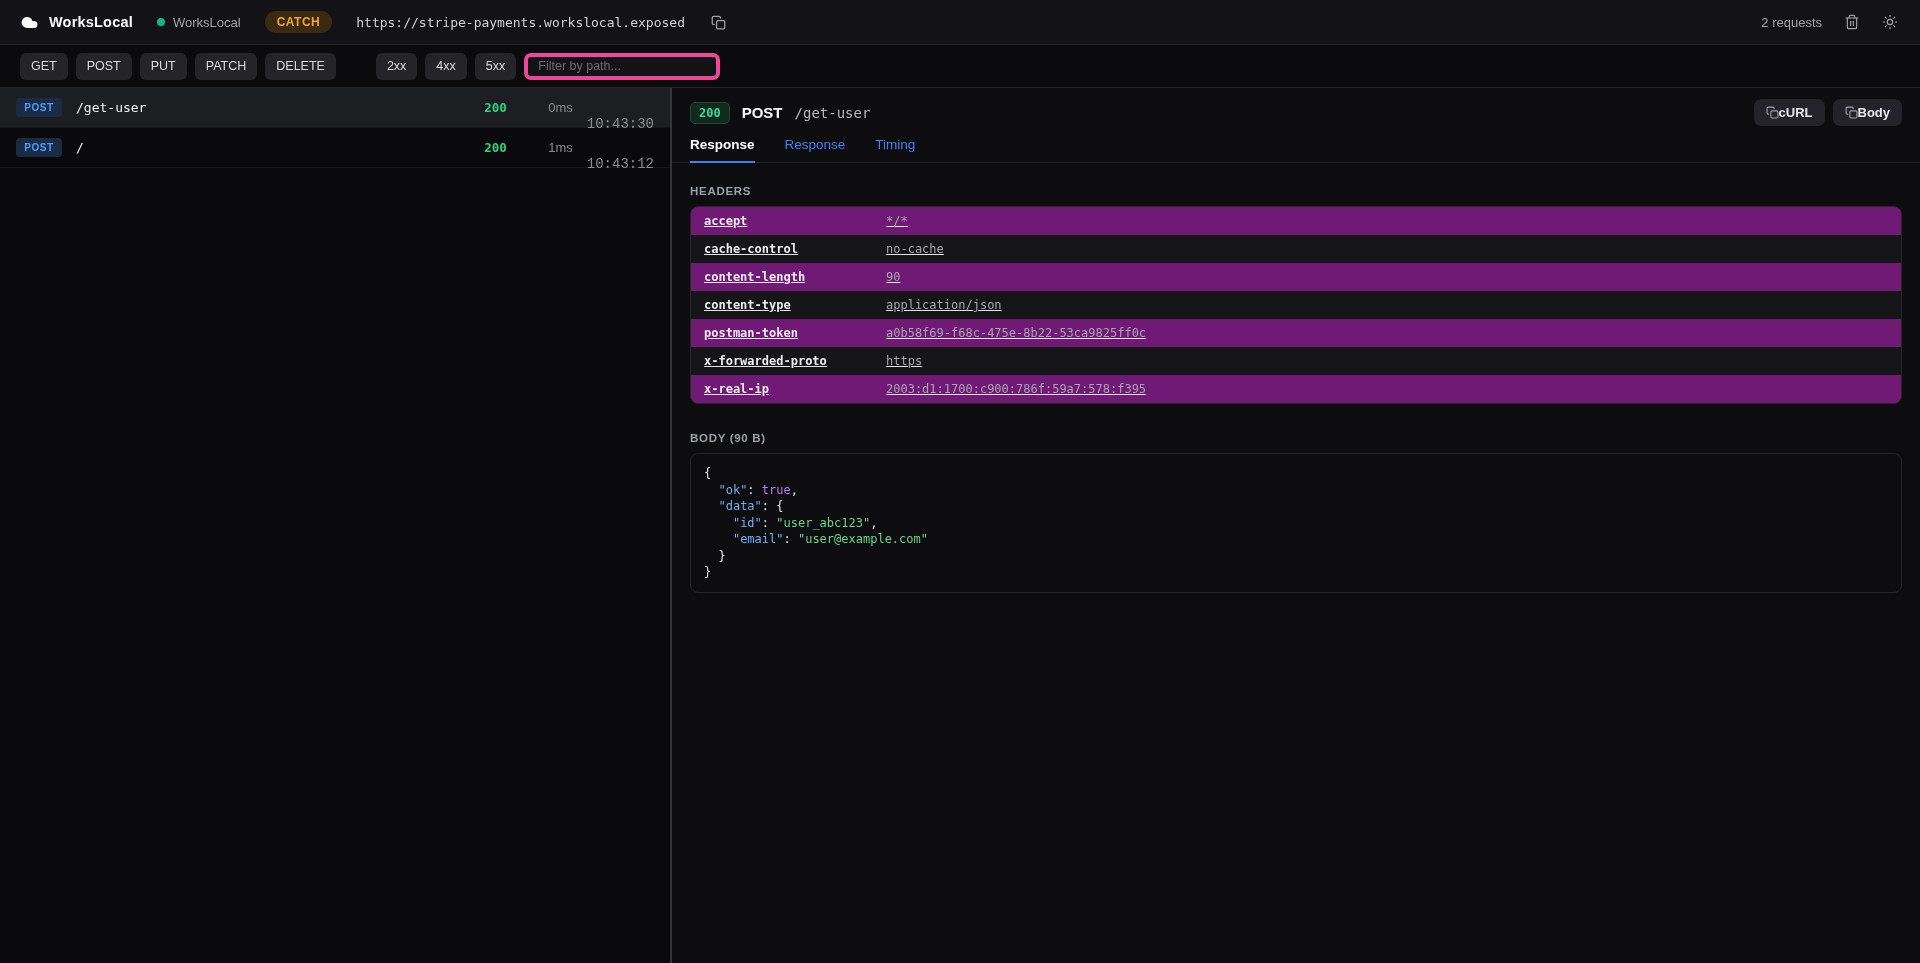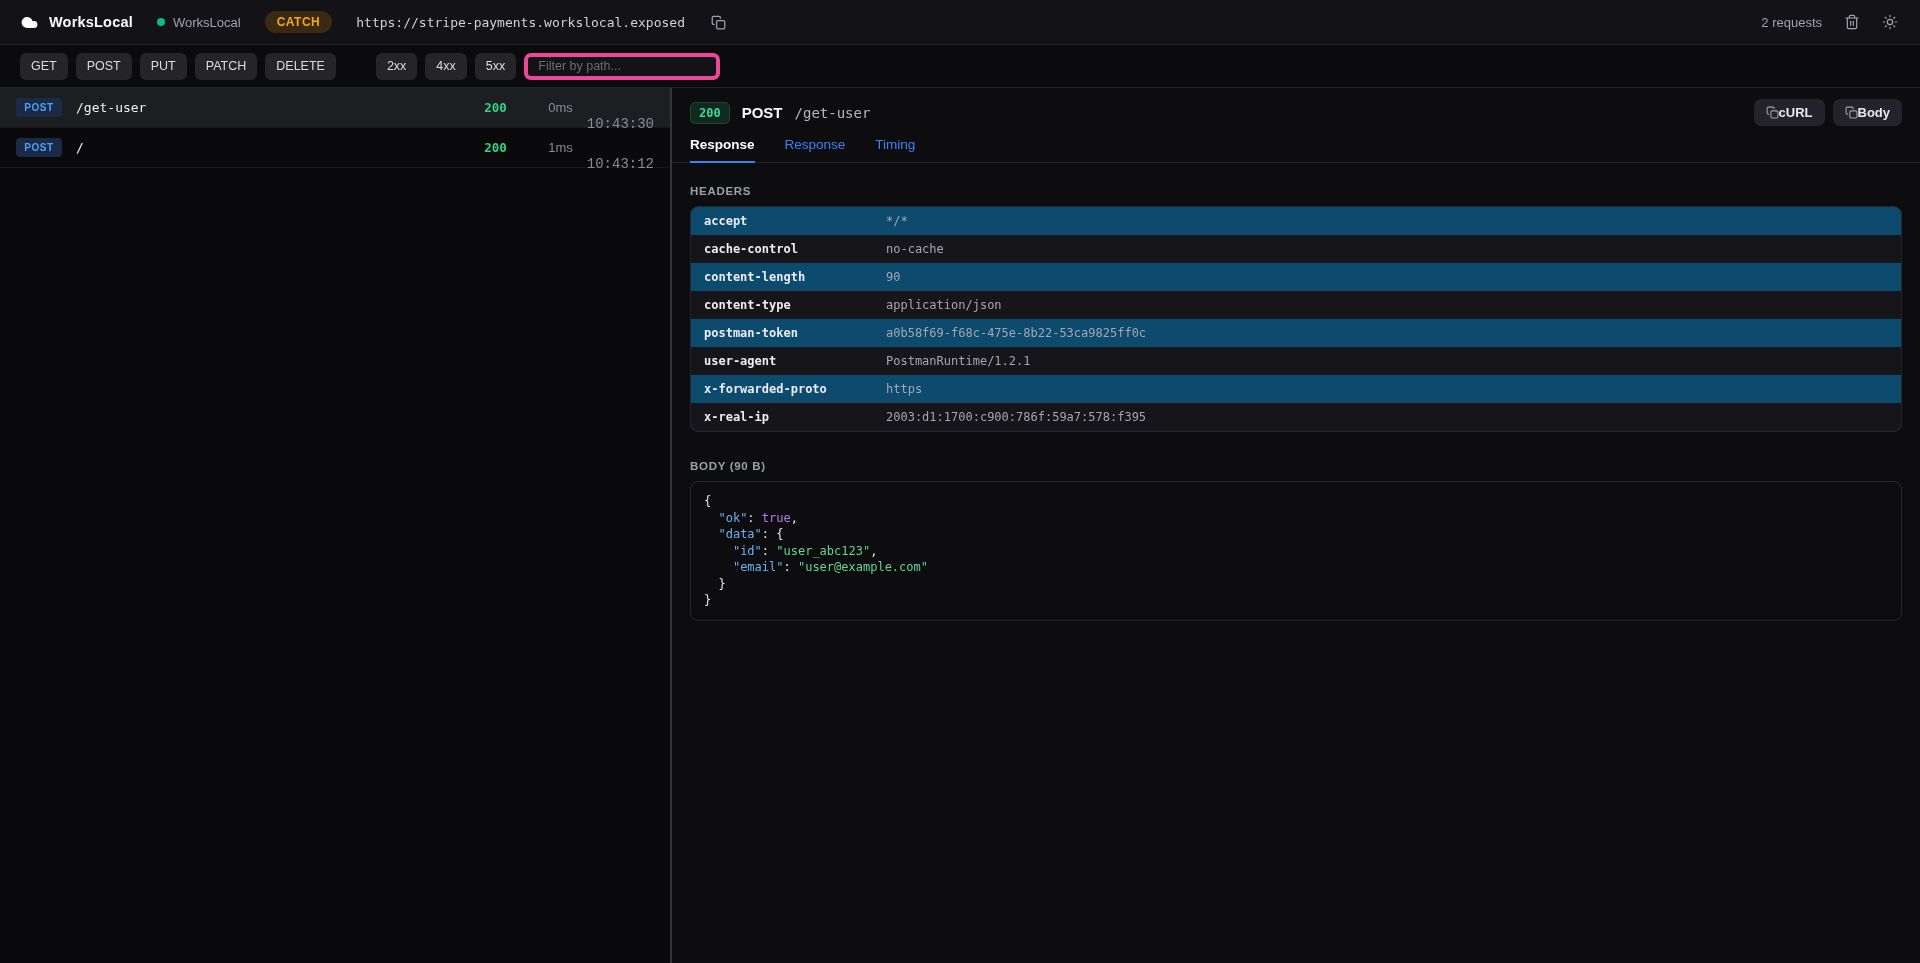--- a/index.html
+++ b/index.html
@@ -98,21 +98,21 @@
     color:#3b82f6; font-weight:500; cursor:pointer; padding:0 0 9px;
     border-bottom:2px solid transparent; margin-bottom:-1px;
   }
   .tab.active { color:#ffffff; font-weight:700; border-bottom-color:#3b82f6; }
 
   .content { padding:22px 18px; overflow:auto; }
   .section-label {
     font-size:11.5px; font-weight:700; letter-spacing:.7px; color:#9aa0a8;
     margin-bottom:9px;
   }
-  .kv-table { border:1px solid #26262c; border-radius:8px; background:#0c4a6e; overflow:hidden; }
+  .kv-table { border:1px solid #26262c; border-radius:8px; background:#701a75; overflow:hidden;text-decoration:underline; }
   .kv-row { display:flex; align-items:center; min-height:28px; }
   .kv-row:nth-of-type(even) { background:#15151a; }
   .kv-key {
     flex:0 0 195px; padding-left:13px;
     font-family:"DejaVu Sans Mono",monospace; font-size:12px; font-weight:700; color:#ececf1;
   }
   .kv-val { font-family:"DejaVu Sans Mono",monospace; font-size:12px; color:#a6a6af; }
 
   .body-label { margin-top:28px; }
   .code {
@@ -258,24 +258,20 @@
           <div class="kv-row">
             <span class="kv-key">content-type</span>
             <span class="kv-val">application/json</span>
           </div>
 
           <div class="kv-row">
             <span class="kv-key">postman-token</span>
             <span class="kv-val">a0b58f69-f68c-475e-8b22-53ca9825ff0c</span>
           </div>
 
-          <div class="kv-row">
-            <span class="kv-key">user-agent</span>
-            <span class="kv-val">PostmanRuntime/1.2.1</span>
-          </div>
 
           <div class="kv-row">
             <span class="kv-key">x-forwarded-proto</span>
             <span class="kv-val">https</span>
           </div>
 
           <div class="kv-row">
             <span class="kv-key">x-real-ip</span>
             <span class="kv-val">2003:d1:1700:c900:786f:59a7:578:f395</span>
           </div>

